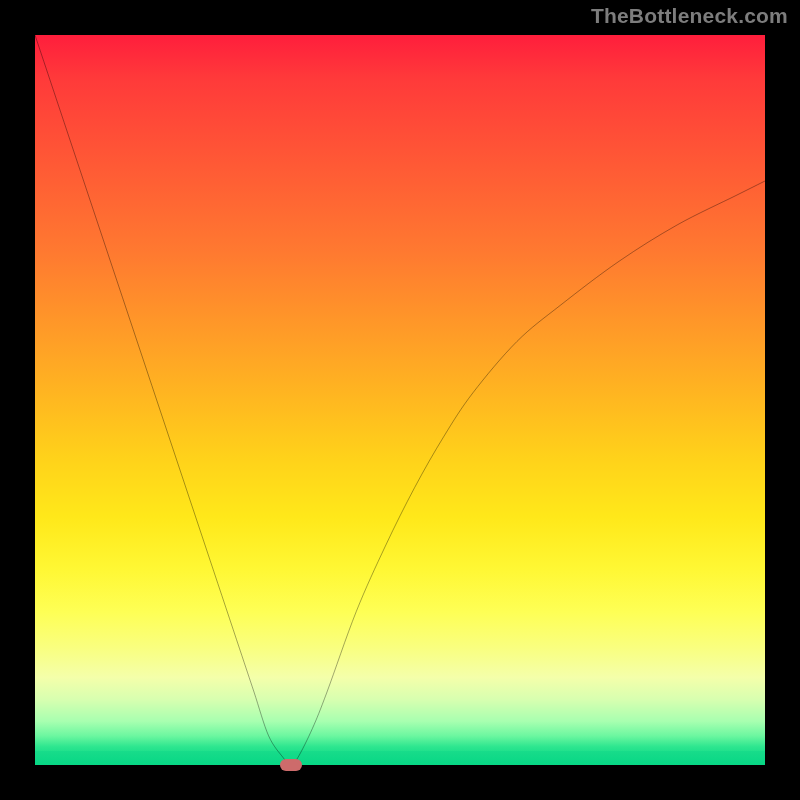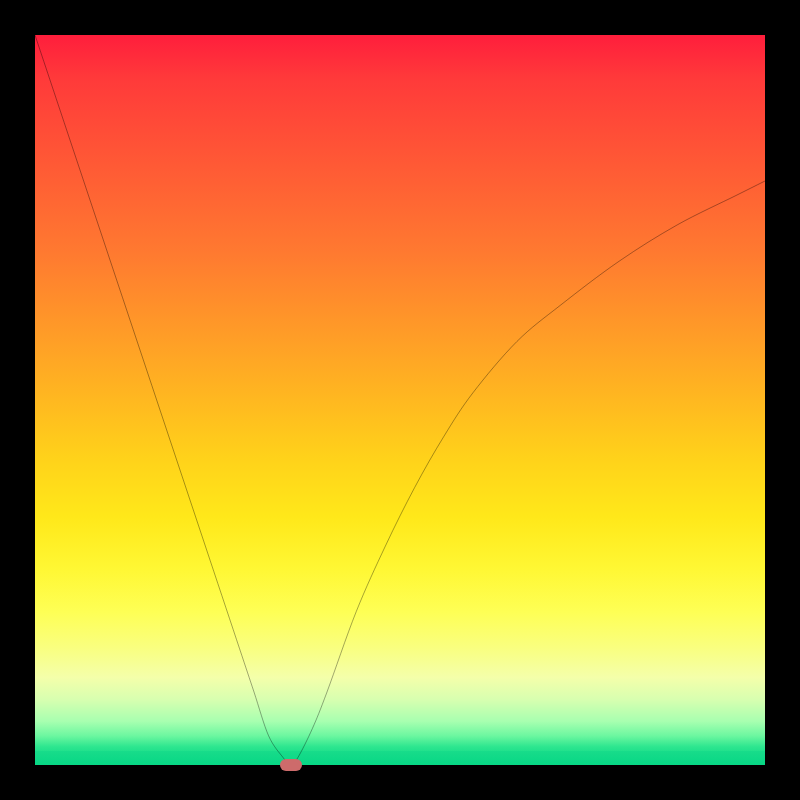--- a/index.html
+++ b/index.html
@@ -78,20 +78,21 @@
     color: #7d7d7d;
     font-weight: 700;
     font-size: 21px;
     letter-spacing: 0.2px;
   }
 </style>
 </head>
 <body>
 
 <div class="frame">
+  <div class="watermark">TheBottleneck.com</div>
 
   <div class="plot-area">
     <div class="gradient-bg"></div>
     <div class="green-strip"></div>
 
     <svg class="curve" viewBox="0 0 100 100" preserveAspectRatio="none">
       <path id="curve-path" fill="none" stroke="#000" stroke-width="0.35" vector-effect="non-scaling-stroke" d="M 0,0 C 0.6666666666666666,2 2.666666666666667,8 4,12 C 5.333333333333333,16 6.666666666666667,20 8,24 C 9.333333333333334,28 10.666666666666666,32 12,36 C 13.333333333333334,40 14.666666666666666,44 16,48 C 17.333333333333332,52 18.666666666666668,56 20,60 C 21.333333333333332,64 22.666666666666664,68 24,72 C 25.333333333333336,76 27.000000000000004,81 28.000000000000004,84 C 29.000000000000004,87 29.333333333333336,88 30,90 C 30.666666666666664,92 31.333333333333332,94.5 32,96 C 32.666666666666664,97.5 33.5,98.33333333333333 34,99 C 34.5,99.66666666666667 34.666666666666664,100 35,100 C 35.333333333333336,100 35.5,99.83333333333333 36,99 C 36.5,98.16666666666667 37.333333333333336,96.5 38,95 C 38.666666666666664,93.5 39,92.66666666666667 40,90 C 41,87.33333333333333 42.666666666666664,82.33333333333333 44,79 C 45.333333333333336,75.66666666666667 46.666666666666664,72.83333333333333 48,70 C 49.333333333333336,67.16666666666667 50.666666666666664,64.5 52,62 C 53.333333333333336,59.5 54.66666666666667,57.166666666666664 56.00000000000001,55 C 57.33333333333334,52.833333333333336 58.333333333333336,51.166666666666664 60,49 C 61.666666666666664,46.833333333333336 64,44.00000000000001 66,42.00000000000001 C 68,40.00000000000001 69.66666666666667,38.833333333333336 72,37 C 74.33333333333333,35.166666666666664 77.33333333333333,32.833333333333336 80,31 C 82.66666666666667,29.166666666666668 85.33333333333333,27.5 88,26 C 90.66666666666667,24.5 94,23 96,22 C 98,21 99.33333333333333,20.333333333333332 100,20"></path>
     </svg>
 
     <div id="marker" class="marker" style="left: 35%; top: 100%; background: rgb(205, 107, 107);"></div>

